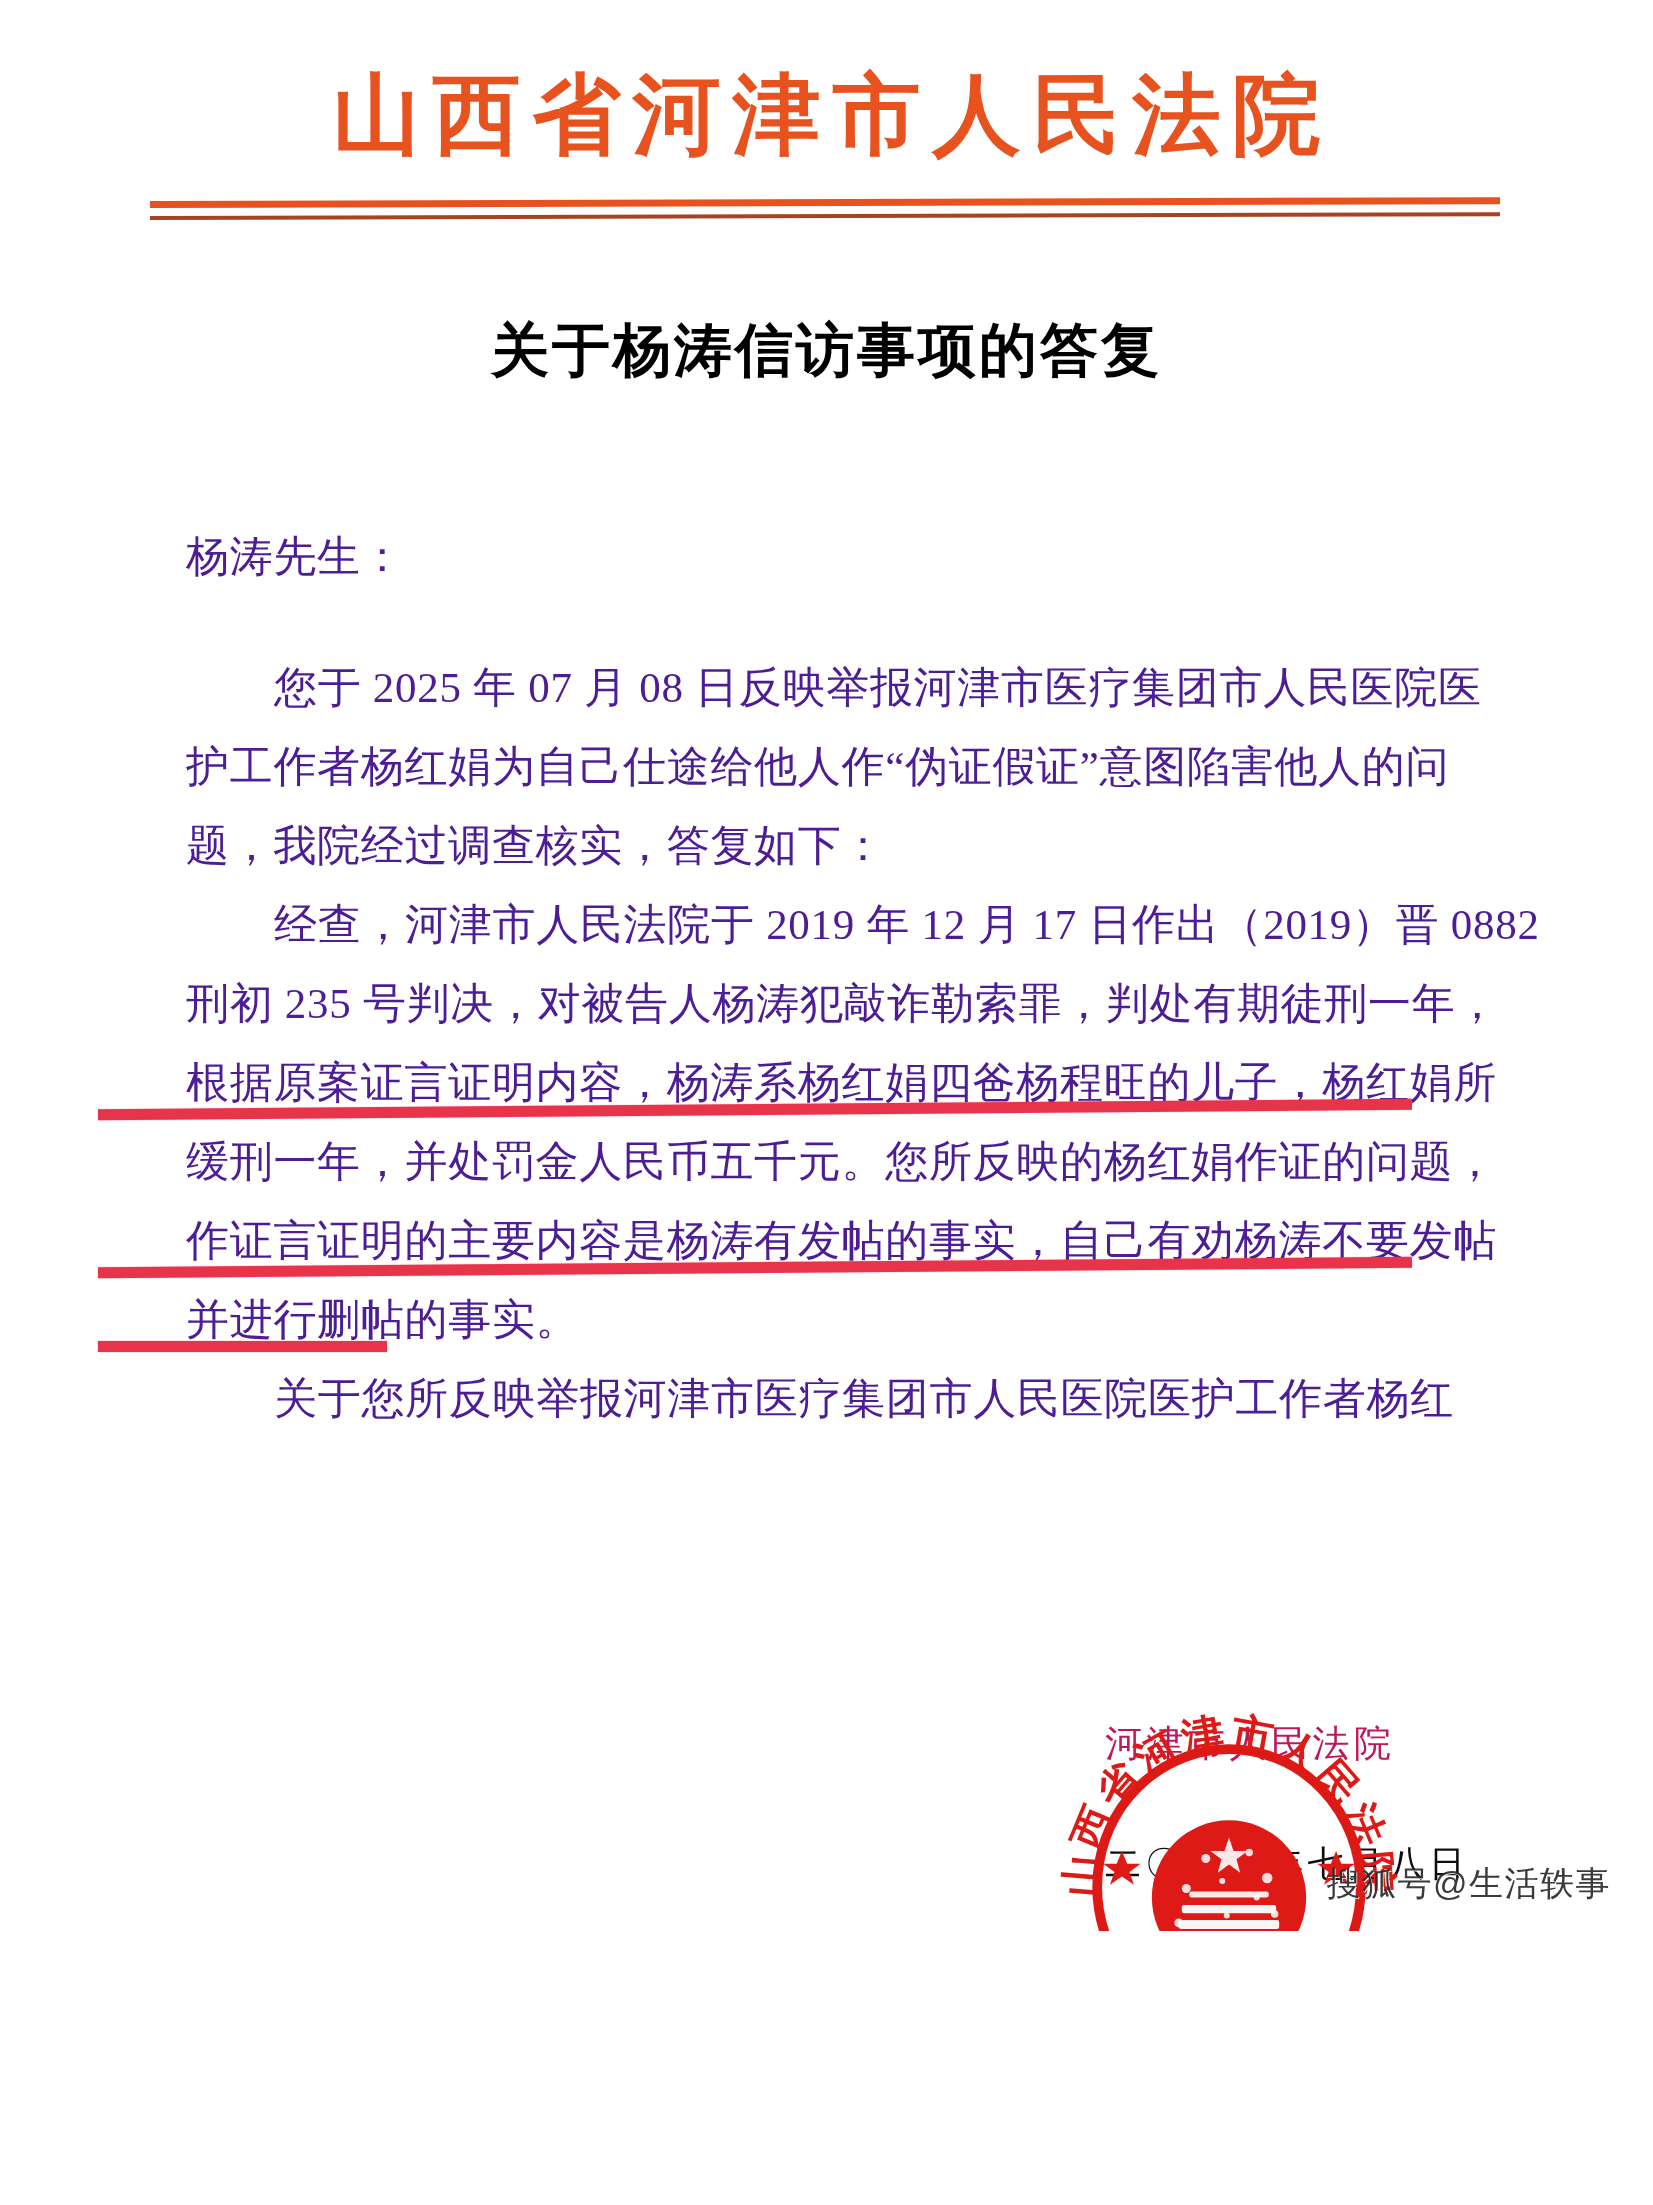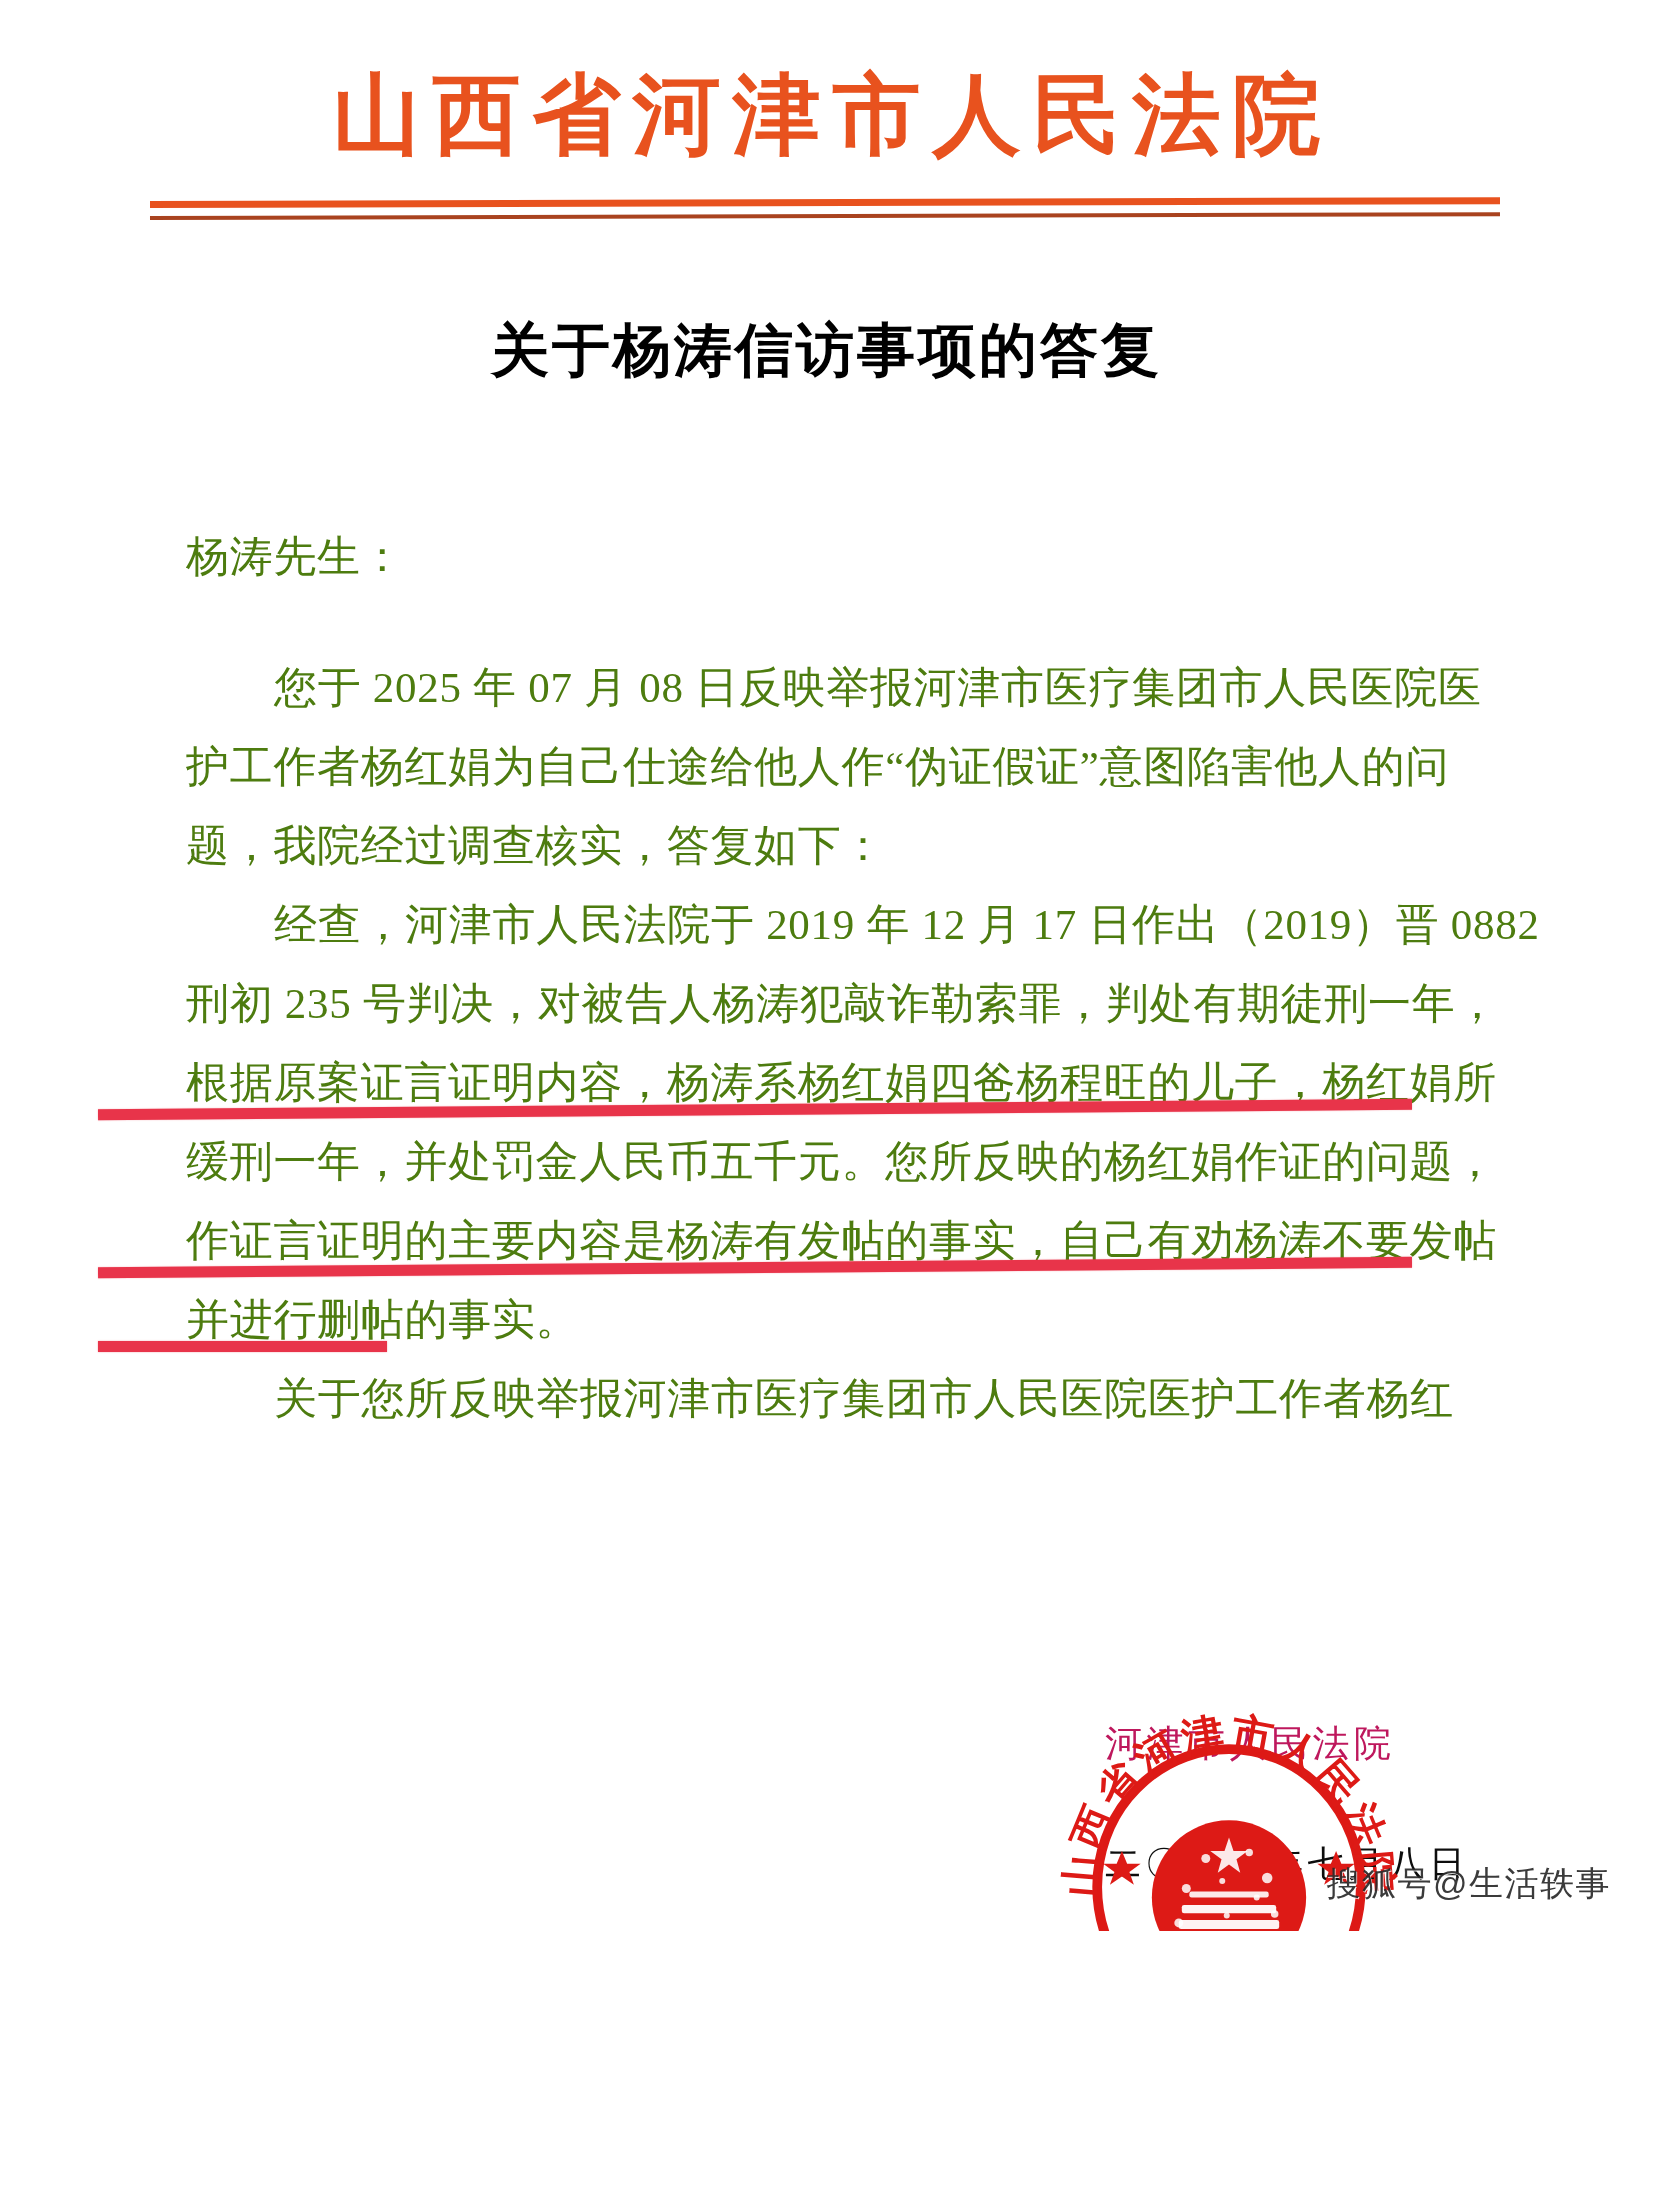--- a/index.html
+++ b/index.html
@@ -96,21 +96,21 @@
     left: 186px;
     width: 1320px;
   }
   .line {
     position: relative;
     height: 79px;
     font-size: 43px;
     line-height: 79px;
     letter-spacing: 0.7px;
     white-space: nowrap;
-    color: #4d7c0f;
+    color: #4c1d95;
     font-family: "Liberation Serif", "DejaVu Serif", serif;
   }
   .line.indent {
     padding-left: 88px;
   }
   
   .uline {
     position: absolute;
     height: 11.2px;
     background: #E8344A;

